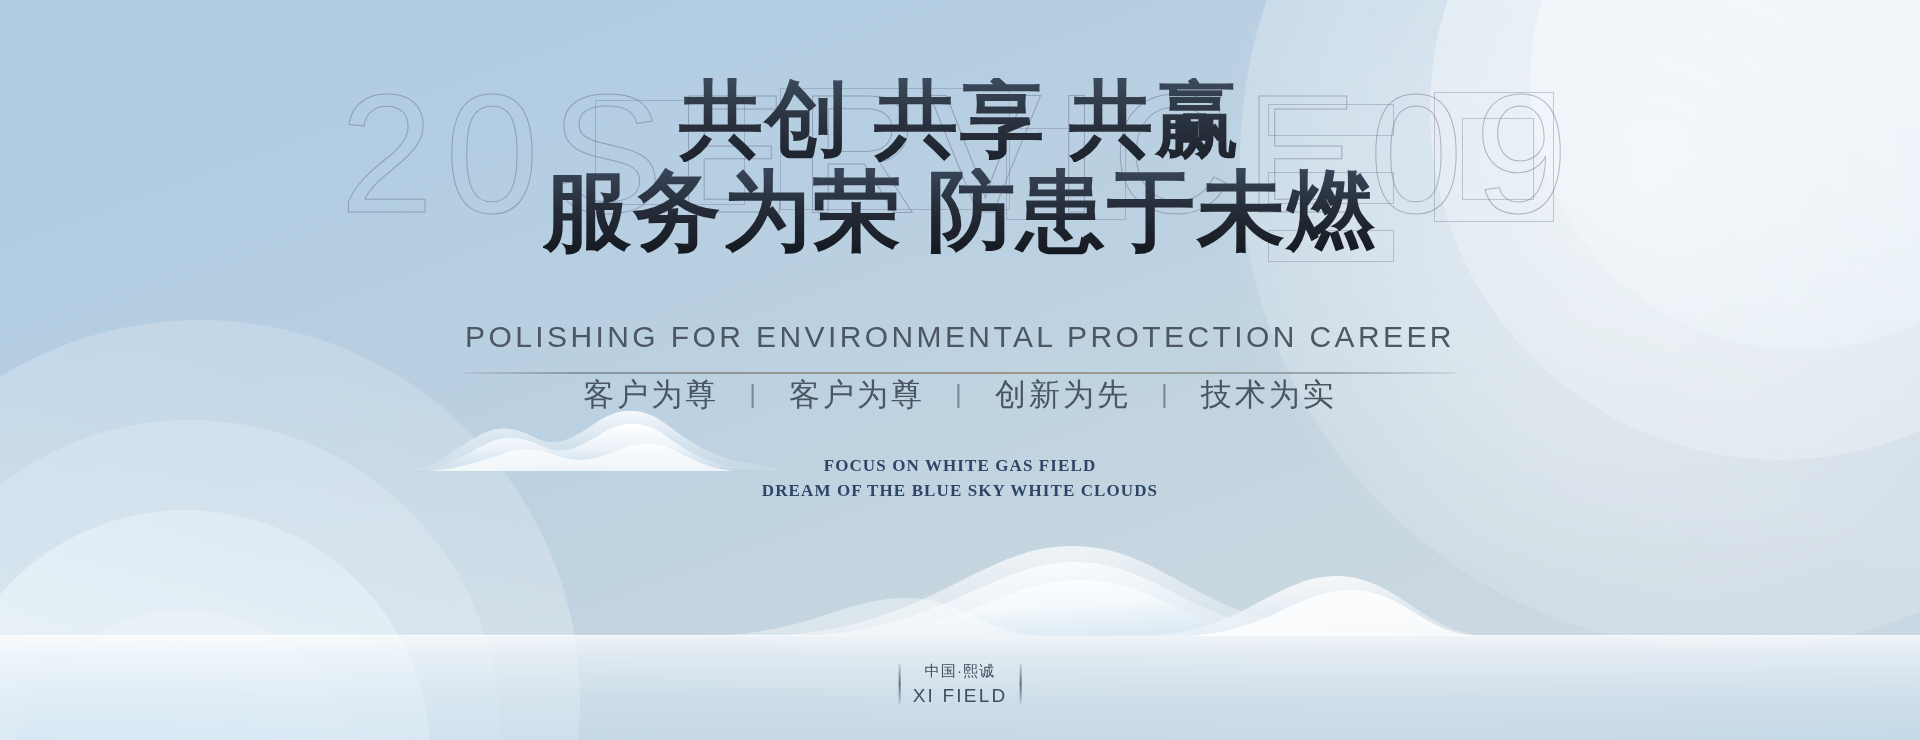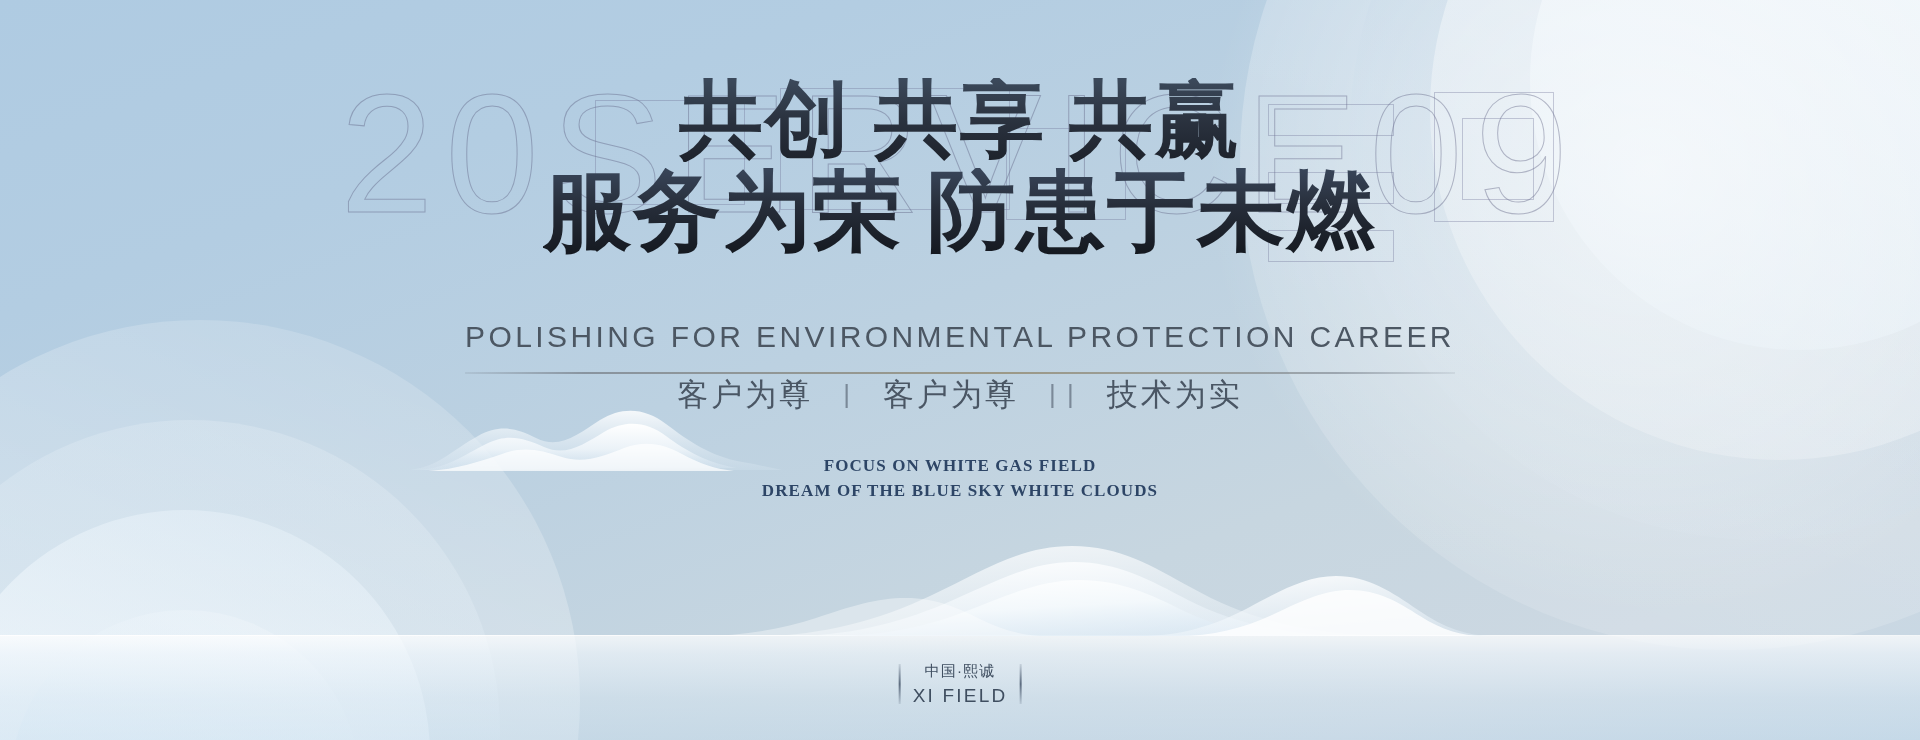--- a/index.html
+++ b/index.html
@@ -292,20 +292,21 @@
     <div class="eng-tagline-wrap">
       <div class="eng-tagline">POLISHING FOR ENVIRONMENTAL PROTECTION CAREER</div>
       <div class="eng-underline"></div>
     </div>
 
     <div class="values">
       <span class="v-item">客户为尊</span>
       <span class="v-sep">|</span>
       <span class="v-item">客户为尊</span>
       <span class="v-sep">|</span>
+      <span class="v-item">创新为先</span>
       <span class="v-sep">|</span>
       <span class="v-item">技术为实</span>
     </div>
 
     <div class="mini-eng">
       <div class="l1">FOCUS ON WHITE GAS FIELD</div>
       <div class="l2">DREAM OF THE BLUE SKY WHITE CLOUDS</div>
     </div>
 
   </div>

